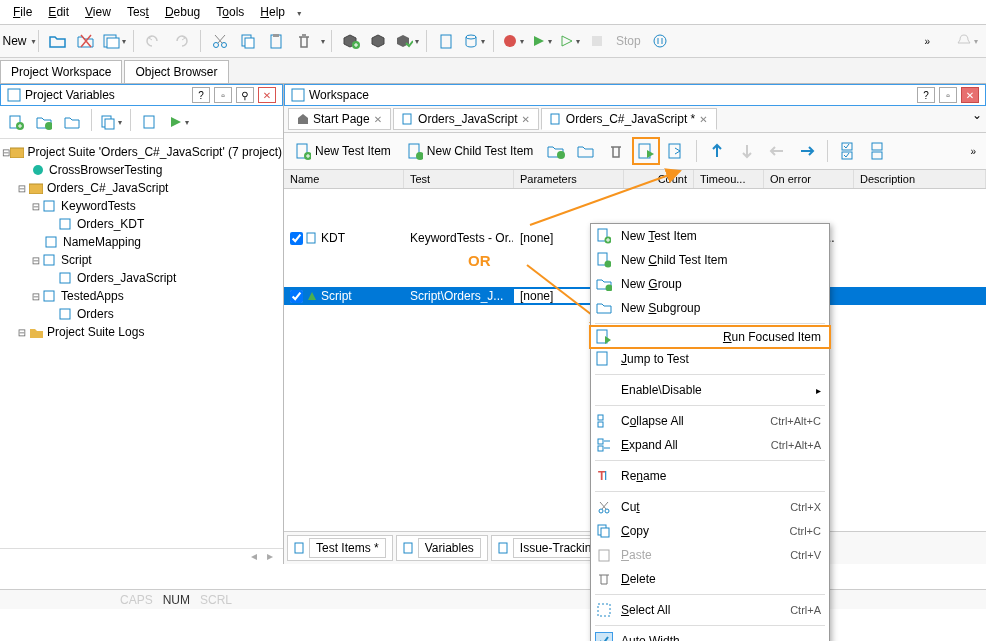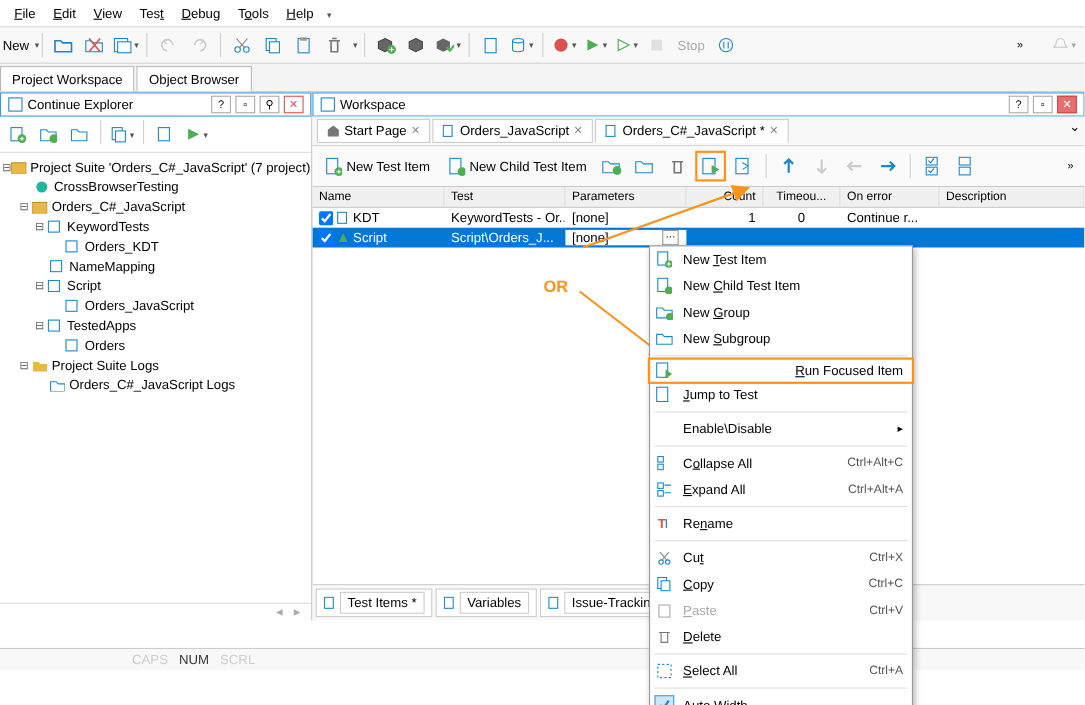--- a/index.html
+++ b/index.html
@@ -49,28 +49,28 @@
 
 
 .ws-toolbar { display: flex; align-items: center; gap: 2px; padding: 4px; border-bottom: 1px solid #ccc; background: #fafafa; }
 .ws-tbtn { height: 28px; padding: 0 6px; display: inline-flex; align-items: center; gap: 4px; border: 1px solid transparent; }
 .ws-tbtn.icon-only { width: 28px; padding: 0; justify-content: center; }
 .ws-tbtn.highlight { border: 2px solid #f7941e; }
 
 
 .grid-hdr { display: flex; background: #f0f0f0; border-bottom: 1px solid #ccc; }
 .grid-hdr div { padding: 3px 6px; border-right: 1px solid #ddd; font-size: 11px; }
-.grid-body .grow { display: flex; align-items: center; height: 18px; font-size: 11px; }
+.grid-body .grow { display: flex; align-items: center; height: 18px; font-size: 11px; margin-top: 40px; }
 .grid-body .grow.sel { background: #0078d7; color: #fff; }
 .grid-body .grow div { padding: 0 6px; border-right: 1px solid transparent; overflow: hidden; white-space: nowrap; }
 .col-name { width: 120px; }
 .col-test { width: 110px; }
 .col-params { width: 110px; }
 .col-count { width: 70px; text-align: right; }
-.col-timeout { width: 70px; text-align: center; }
+.col-timeout { width: 70px; text-align: left; }
 .col-onerror { width: 90px; }
 .col-desc { flex: 1; }
 
 
 .bottom-tabs { display: flex; gap: 3px; padding: 3px; border-top: 1px solid #ccc; background: #f8f8f8; }
 .bottom-tabs span { display: inline-flex; align-items: center; gap: 3px; padding: 2px 6px; border: 1px solid #ccc; background: #fff; }
 
 
 .ctx { position: absolute; left: 590px; top: 223px; width: 240px; background: #fff; border: 1px solid #999; box-shadow: 2px 2px 6px rgba(0,0,0,0.3); z-index: 100; }
 .ctx .mi { display: flex; align-items: center; height: 24px; padding: 0 8px 0 4px; gap: 8px; }
@@ -249,21 +249,21 @@
 
 <div class="main">
 
   <div class="left">
     <div class="panel-hdr">
       <span>
           <svg width="14" height="14">
             <rect x="1" y="1" width="12" height="12" fill="none" stroke="#1e88c7"></rect>
           </svg>
         </span>
-      <span class="title">Continue Explorer</span>
+      <span class="title">Project Variables</span>
       <span class="hbtn">?</span>
       <span class="hbtn">▫</span>
       <span class="hbtn">⚲</span>
       <span class="hbtn close">✕</span>
     </div>
     <div class="pe-toolbar">
       <span class="tbtn">
           <svg width="16" height="16">
             <rect x="2" y="2" width="10" height="12" fill="none" stroke="#1e88c7"></rect>
             <circle cx="12" cy="12" r="4" fill="#4caf50"></circle>
@@ -389,28 +389,20 @@
           <span>Orders</span>
         </div>
       <div class="row" style="padding-left:14px">
           <span class="tw">⊟</span>
           <span class="ic">
             <svg width="14" height="12">
               <path d="M1 3h5l2 2h6v7H1z" fill="#e8b84a"></path>
             </svg>
           </span>
           <span>Project Suite Logs</span>
-        </div>
-      <div class="row" style="padding-left:42px">
-          <span class="ic">
-            <svg width="14" height="12">
-              <path d="M1 3h5l2 2h6v7H1z" fill="none" stroke="#1e88c7"></path>
-            </svg>
-          </span>
-          <span>Orders_C#_JavaScript Logs</span>
         </div>
     </div>
     <div style="height:16px;border-top:1px solid #ddd;display:flex">
         <span style="flex:1"></span>
         <span style="width:16px;color:#aaa">◂</span>
         <span style="width:16px;color:#aaa">▸</span>
       </div>
   </div>
 
   <div class="right">
@@ -754,21 +746,21 @@
     <div class="mi checked">
       <span class="mic">
         <svg width="12" height="12">
           <path d="M2 6l3 3 5-7" fill="none" stroke="#1e88c7" stroke-width="2"></path>
         </svg>
       </span>
       <span class="mlbl"><u>A</u>uto Width</span>
     </div>
   </div>
 
-<div class="or-label" style="left:494px;top:252px">OR</div>
+<div class="or-label" style="left:468px;top:252px">OR</div>
 <svg class="arrow" style="left:520px;top:165px" width="170" height="70">
     <defs>
       <marker id="ah1" markerWidth="8" markerHeight="8" refX="7" refY="4" orient="auto">
         <path d="M0 0L8 4L0 8z" fill="#f7941e"></path>
       </marker>
     </defs>
     <line x1="10" y1="60" x2="160" y2="6" stroke="#f7941e" stroke-width="2" marker-end="url(#ah1)"></line>
   </svg>
 <svg class="arrow" style="left:525px;top:263px" width="90" height="70">
     <defs>

